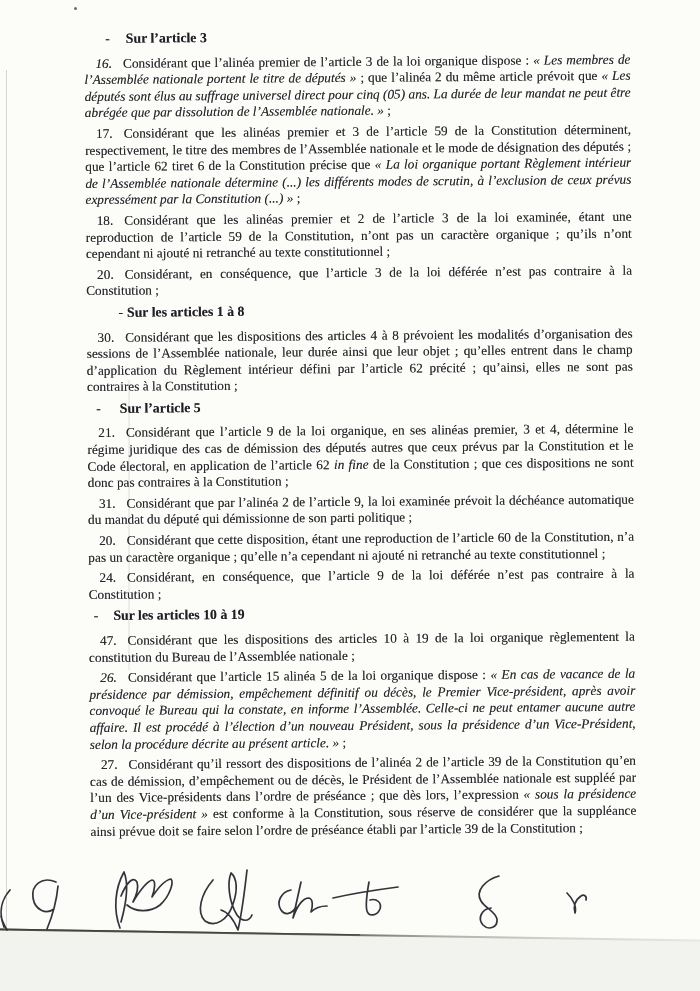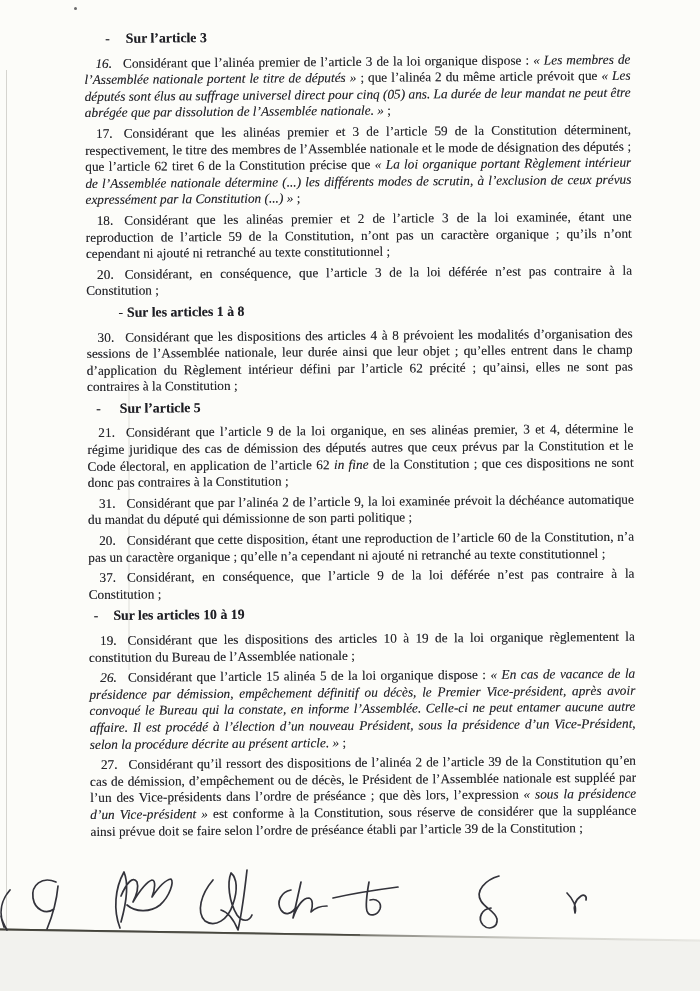--- a/index.html
+++ b/index.html
@@ -93,26 +93,26 @@
         <span>Sur les articles 1 à 8</span>
       </div>
       <p class="para"><span class="pnum">30.</span><span>Considérant que les dispositions des articles 4 à 8 prévoient les modalités d’organisation des sessions de l’Assemblée nationale, leur durée ainsi que leur objet ; qu’elles entrent dans le champ d’application du Règlement intérieur défini par l’article 62 précité ; qu’ainsi, elles ne sont pas contraires à la Constitution ;</span></p>
       <div class="heading heading-2">
         <span class="dash">-</span>
         <span>Sur l’article 5</span>
       </div>
       <p class="para"><span class="pnum">21.</span><span>Considérant que l’article 9 de la loi organique, en ses alinéas premier, 3 et 4, détermine le régime juridique des cas de démission des députés autres que ceux prévus par la Constitution et le Code électoral, en application de l’article 62 </span><span class="it">in fine</span><span> de la Constitution ; que ces dispositions ne sont donc pas contraires à la Constitution ;</span></p>
       <p class="para"><span class="pnum">31.</span><span>Considérant que par l’alinéa 2 de l’article 9, la loi examinée prévoit la déchéance automatique du mandat du député qui démissionne de son parti politique ;</span></p>
       <p class="para"><span class="pnum">20.</span><span>Considérant que cette disposition, étant une reproduction de l’article 60 de la Constitution, n’a pas un caractère organique ; qu’elle n’a cependant ni ajouté ni retranché au texte constitutionnel ;</span></p>
-      <p class="para"><span class="pnum">37.</span><span>Considérant, en conséquence, que l’article 9 de la loi déférée n’est pas contraire à la Constitution ;</span></p>
+      <p class="para"><span class="pnum">24.</span><span>Considérant, en conséquence, que l’article 9 de la loi déférée n’est pas contraire à la Constitution ;</span></p>
       <div class="heading heading-3">
         <span class="dash">-</span>
         <span>Sur les articles 10 à 19</span>
       </div>
-      <p class="para"><span class="pnum">19.</span><span>Considérant que les dispositions des articles 10 à 19 de la loi organique règlementent la constitution du Bureau de l’Assemblée nationale ;</span></p>
+      <p class="para"><span class="pnum">47.</span><span>Considérant que les dispositions des articles 10 à 19 de la loi organique règlementent la constitution du Bureau de l’Assemblée nationale ;</span></p>
       <p class="para"><span class="pnum it">26.</span><span>Considérant que l’article 15 alinéa 5 de la loi organique dispose : </span><span class="it">« En cas de vacance de la présidence par démission, empêchement définitif ou décès, le Premier Vice-président, après avoir convoqué le Bureau qui la constate, en informe l’Assemblée. Celle-ci ne peut entamer aucune autre affaire. Il est procédé à l’élection d’un nouveau Président, sous la présidence d’un Vice-Président, selon la procédure décrite au présent article. »</span><span> ;</span></p>
       <p class="para"><span class="pnum">27.</span><span>Considérant qu’il ressort des dispositions de l’alinéa 2 de l’article 39 de la Constitution qu’en cas de démission, d’empêchement ou de décès, le Président de l’Assemblée nationale est suppléé par l’un des Vice-présidents dans l’ordre de préséance ; que dès lors, l’expression </span><span class="it">« sous la présidence d’un Vice-président »</span><span> est conforme à la Constitution, sous réserve de considérer que la suppléance ainsi prévue doit se faire selon l’ordre de préséance établi par l’article 39 de la Constitution ;</span></p>
     </div>
 
   <svg class="sig-svg" viewBox="0 0 700 80">
     <path d="M 10 38 C 2 47, -2 60, 4 75 M 1 64 C 2 69, 4 73, 7 78"></path>
     <path d="M 56 30 C 42 24, 31 33, 33 46 C 35 58, 46 63, 54 57 M 58 34 C 57 45, 54 60, 47 77"></path>
     <path d="M 120 76 C 113 58, 115 36, 124 20 C 129 32, 126 52, 121 70 M 121 44 C 127 30, 133 24, 137 30 C 139 36, 136 44, 133 50 C 139 40, 146 30, 152 28 C 156 28, 155 37, 152 45 C 158 36, 165 28, 171 27 C 174 30, 170 44, 160 53 C 150 61, 135 60, 127 53"></path>
     <path d="M 213 28 C 201 42, 196 60, 205 69 C 215 76, 228 68, 233 52 C 238 38, 237 26, 231 21 C 227 31, 229 50, 237 63 C 242 70, 249 70, 252 63 M 247 18 C 245 36, 242 60, 238 78 C 233 66, 228 60, 221 58"></path>
     <path d="M 291 38 C 281 40, 276 50, 281 58 C 285 64, 292 62, 296 55 M 301 30 C 298 44, 295 57, 293 66 C 297 54, 303 46, 309 46 C 313 47, 313 54, 311 60 C 315 56, 321 54, 327 54"></path>

